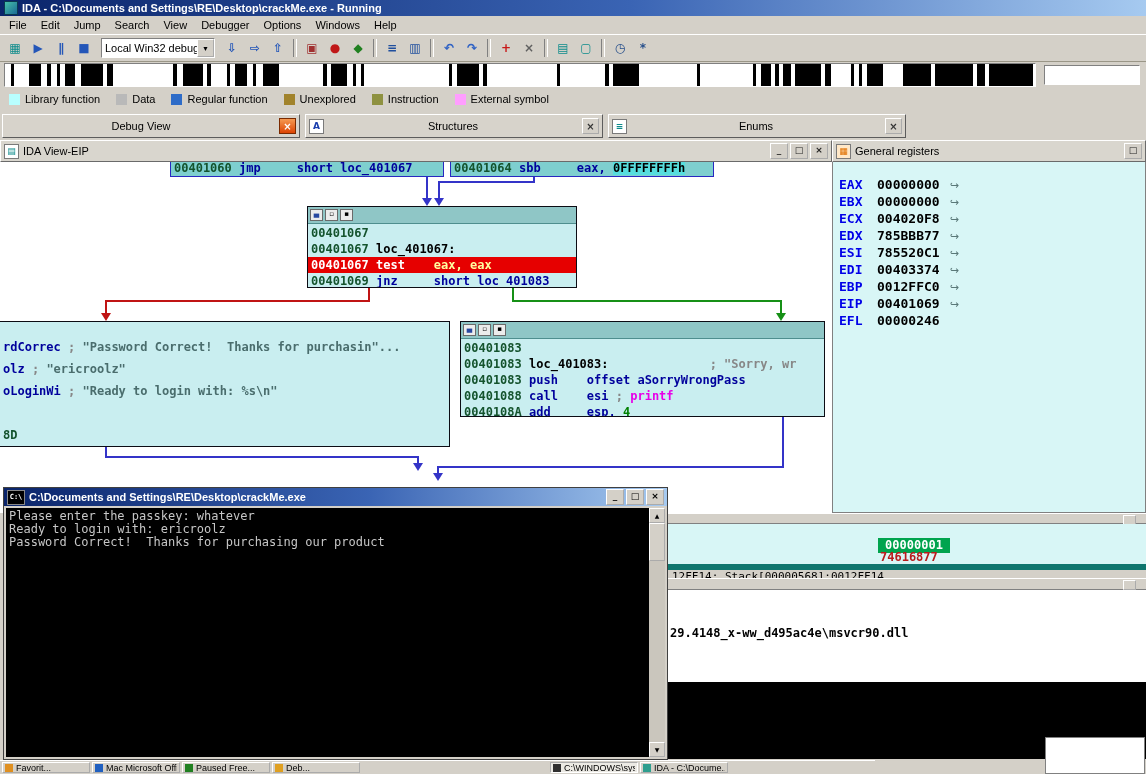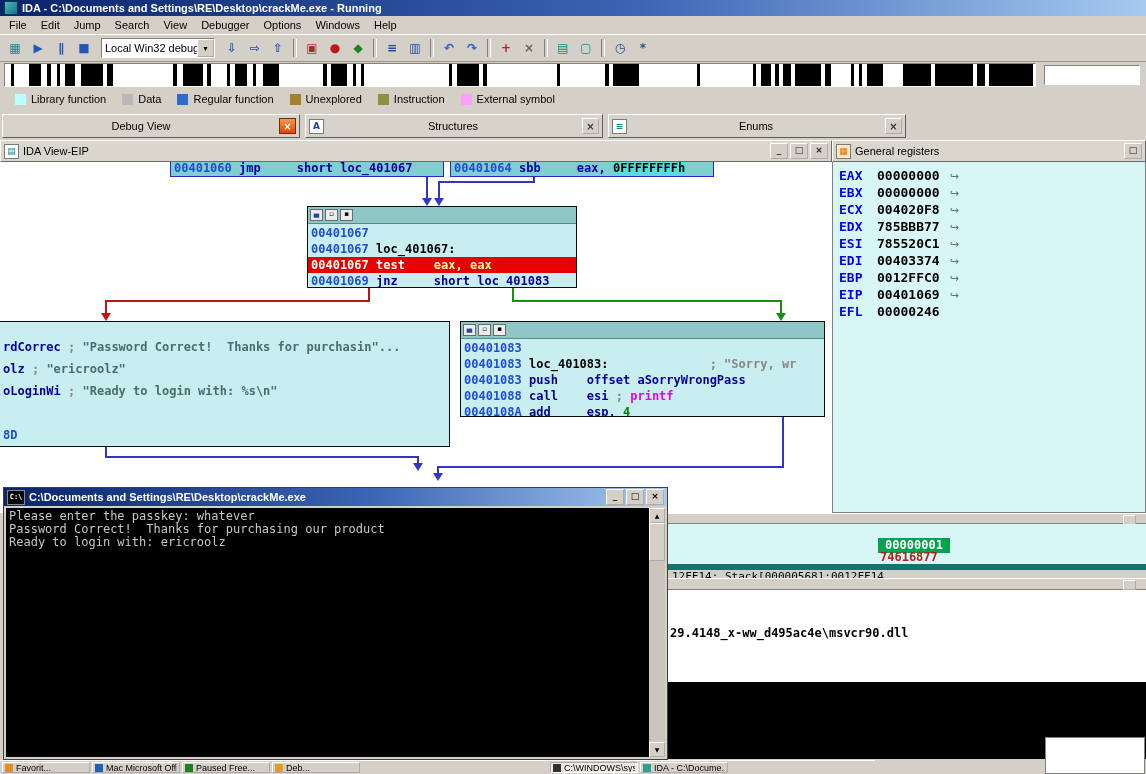--- a/index.html
+++ b/index.html
@@ -31,21 +31,21 @@
              display:flex;align-items:center;justify-content:center}
 
   
   .navrow{height:26px;display:flex;align-items:center;padding:0 4px;gap:8px}
   .navband{position:relative;width:1030px;height:22px;background:#fff;overflow:hidden;
            border:1px solid;border-color:#808080 #fff #fff #808080}
   .nav-bar{position:absolute;top:0;bottom:0;background:#000}
   .navsearch{width:94px;height:18px;background:#fff;border:1px solid;border-color:#808080 #fff #fff #808080}
 
   
-  .legend{height:22px;display:flex;align-items:center;gap:16px;padding:0 15px}
+  .legend{height:22px;display:flex;align-items:center;gap:16px;padding:0 9px}
   .legend-item{display:flex;align-items:center;gap:5px}
   .legend-swatch{width:11px;height:11px;flex:none}
 
   
   .tabsrow{height:32px;display:flex;align-items:center;gap:5px;padding:0 2px}
   .tabwin{width:290px;height:22px;background:#d7d3cb;border:1px solid;border-color:#fff #5c5c5c #5c5c5c #fff;
           display:flex;align-items:center;padding:0 3px;gap:3px}
   .tabwin .title{flex:1;text-align:center}
   .closebtn{width:15px;height:14px;display:flex;align-items:center;justify-content:center;
             font:bold 10px "DejaVu Sans",sans-serif;flex:none}
@@ -76,21 +76,21 @@
   .gblock{position:absolute;background:#c9eef0;border:1px solid #0c0c14;overflow:hidden;box-sizing:border-box}
   .gheader{height:14px;background:#8fc6c6;border-bottom:1px solid #4e8e8e;display:flex;gap:2px;
            align-items:center;padding:1px 2px}
   .mini-icon{width:11px;height:10px;background:#ececec;border:1px solid #6a6a6a;
              font:7px/9px "DejaVu Sans",sans-serif;text-align:center;overflow:hidden}
   .gbody{font:bold 12px/16px "DejaVu Sans Mono",monospace;padding-top:1px}
   .code-line{height:16px;padding:0 3px;white-space:pre;overflow:hidden}
   .gbody.wide{padding-top:14px}
   .gbody.wide .code-line{height:22px;line-height:22px;padding-left:16px}
   .code-line.current{background:#e60000}
-  .tk-addr{color:#1d4ed8}
+  .tk-addr{color:#14532d}
   .tk-label{color:#000}
   .tk-ins{color:#00009c}
   .tk-sym{color:#00009c}
   .tk-com{color:#878787}
   .tk-str{color:#4a6d6d}
   .tk-libfn{color:#e800e8}
   .tk-num{color:#008000}
   .tk-hexlit{color:#000;background:#56dede}
   .tk-cur-a{color:#fff}
   .tk-cur-o{color:#ffffa0}
@@ -98,21 +98,21 @@
   .edge.red{background:#c01414}
   .edge.green{background:#169016}
   .arr{position:absolute;width:0;height:0;border-left:5px solid transparent;border-right:5px solid transparent;
        border-top:8px solid #3434c8}
   .arr.red{border-top-color:#c01414}
   .arr.green{border-top-color:#169016}
 
   
   .registers{position:absolute;left:832px;top:162px;width:314px;height:351px;background:#d8f6f6;
              border:1px solid #808080;border-top:none;box-sizing:border-box;z-index:1;overflow:hidden}
-  #reglist{padding:5px 0 0 6px}
+  #reglist{padding:14px 0 0 6px}
   .reg-row{height:17px;font:bold 13px/17px "DejaVu Sans Mono",monospace;white-space:pre}
   .reg-name{color:#0000e8;display:inline-block;width:38px}
   .reg-val{color:#000}
   .reg-arrow{color:#5a7878;margin-left:10px;font:11px "DejaVu Sans",sans-serif}
 
   
   .br{position:absolute;left:668px;top:513px;width:478px;height:261px;z-index:2}
   .br-cap{height:11px;background:#d4d0c8;border-top:1px solid #fff;border-bottom:1px solid #808080;
           position:relative;box-sizing:border-box}
   .br-capbtn{position:absolute;right:10px;top:1px;width:11px;height:8px;background:#d4d0c8;border:1px outset #fff}
@@ -468,22 +468,22 @@
       <span class="console-icon">C:\</span>
       <span class="console-title-text">C:\Documents and Settings\RE\Desktop\crackMe.exe</span>
       <span class="wbtns">
         <span class="cbtn">_</span>
         <span class="cbtn">□</span>
         <span class="cbtn">×</span>
       </span>
     </div>
     <div class="console-body" id="console-out">
         <div class="console-line">Please enter the passkey: whatever</div>
+        <div class="console-line">Ready to login with: ericroolz</div>
         <div class="console-line">Password Correct!  Thanks for purchasing our product</div>
-        <div class="console-line">Ready to login with: ericroolz</div>
       </div>
     <div class="console-scroll">
       <span class="scroll-btn">▲</span>
       <span class="scroll-thumb"></span>
       <span class="scroll-btn bottom">▼</span>
     </div>
   </div>
 
   <div class="taskbar" id="taskbar">
       <span class="task-btn">

